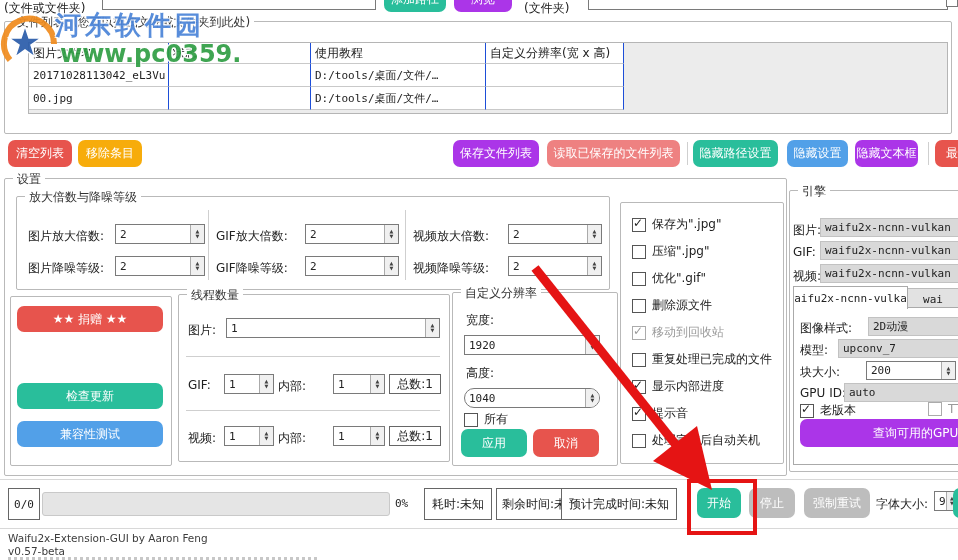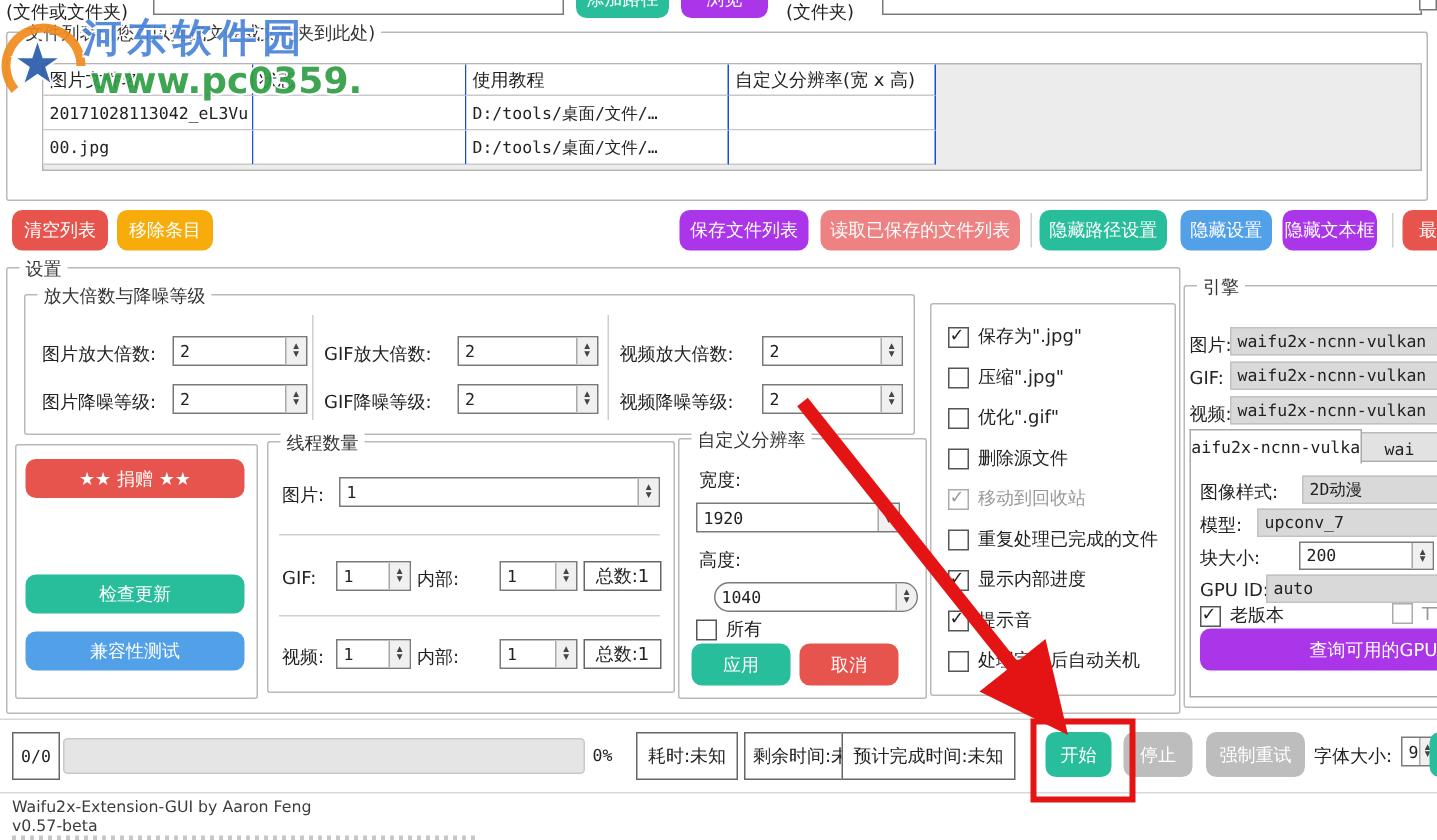--- a/index.html
+++ b/index.html
@@ -167,21 +167,21 @@
 
   <div class="grp" style="left:452px;top:292px;width:164px;height:172px;">
     <span class="leg">自定义分辨率</span>
   </div>
   <div class="lbl" style="left:466px;top:312px;">宽度:</div>
   <div class="spin" style="left:464px;top:335px;width:134px;height:18px;">
       <span class="sv">1920</span>
       <span class="arr">▲<br>▼</span>
     </div>
   <div class="lbl" style="left:466px;top:365px;">高度:</div>
-  <div class="spin" style="left:476px;top:388px;width:134px;height:18px;border-radius:10px;">
+  <div class="spin" style="left:464px;top:388px;width:134px;height:18px;border-radius:10px;">
       <span class="sv">1040</span>
       <span class="arr">▲<br>▼</span>
     </div>
   <div class="cb" style="left:464px;top:411px;">
       <span class="bx"></span>
       <span>所有</span>
     </div>
   <div class="btn teal" style="left:461px;top:429px;width:66px;height:28px;">应用</div>
   <div class="btn red" style="left:533px;top:429px;width:66px;height:28px;">取消</div>
 

